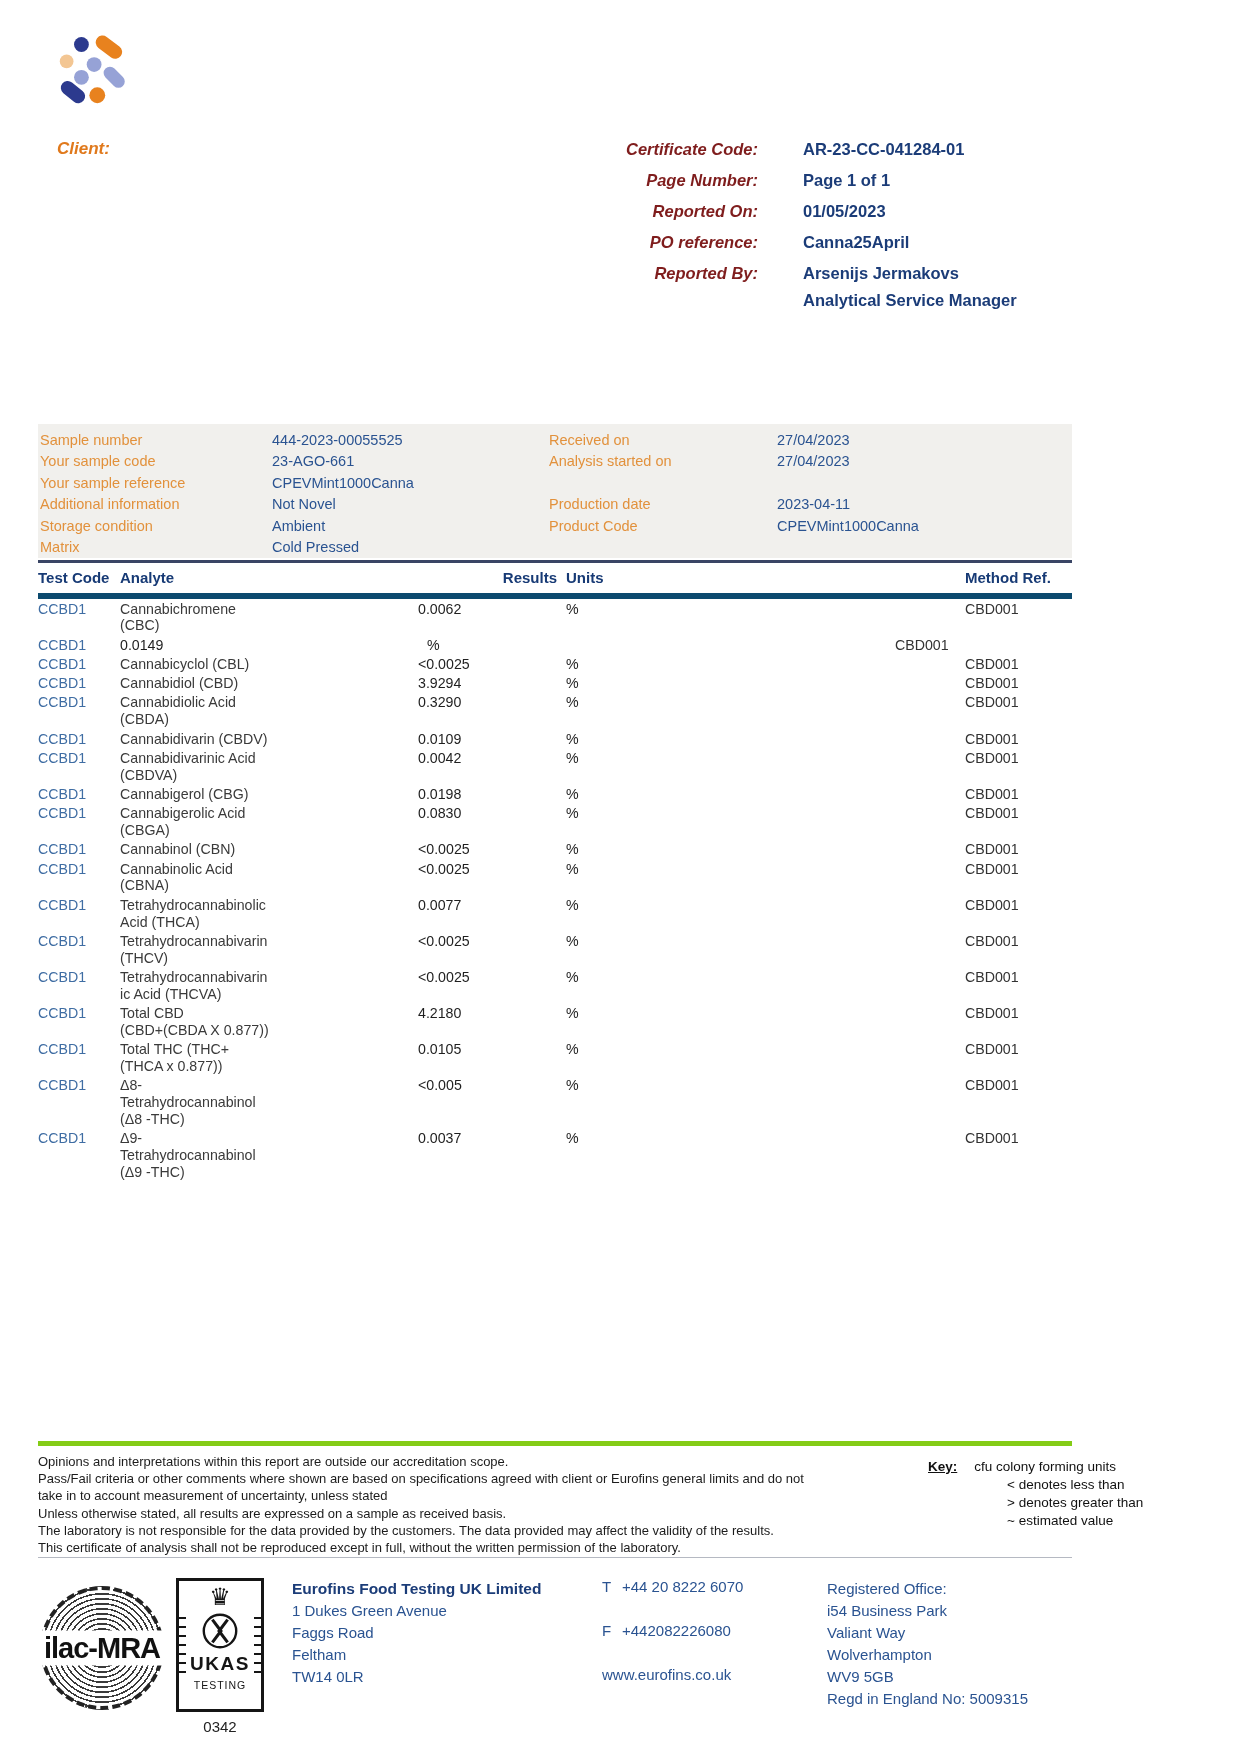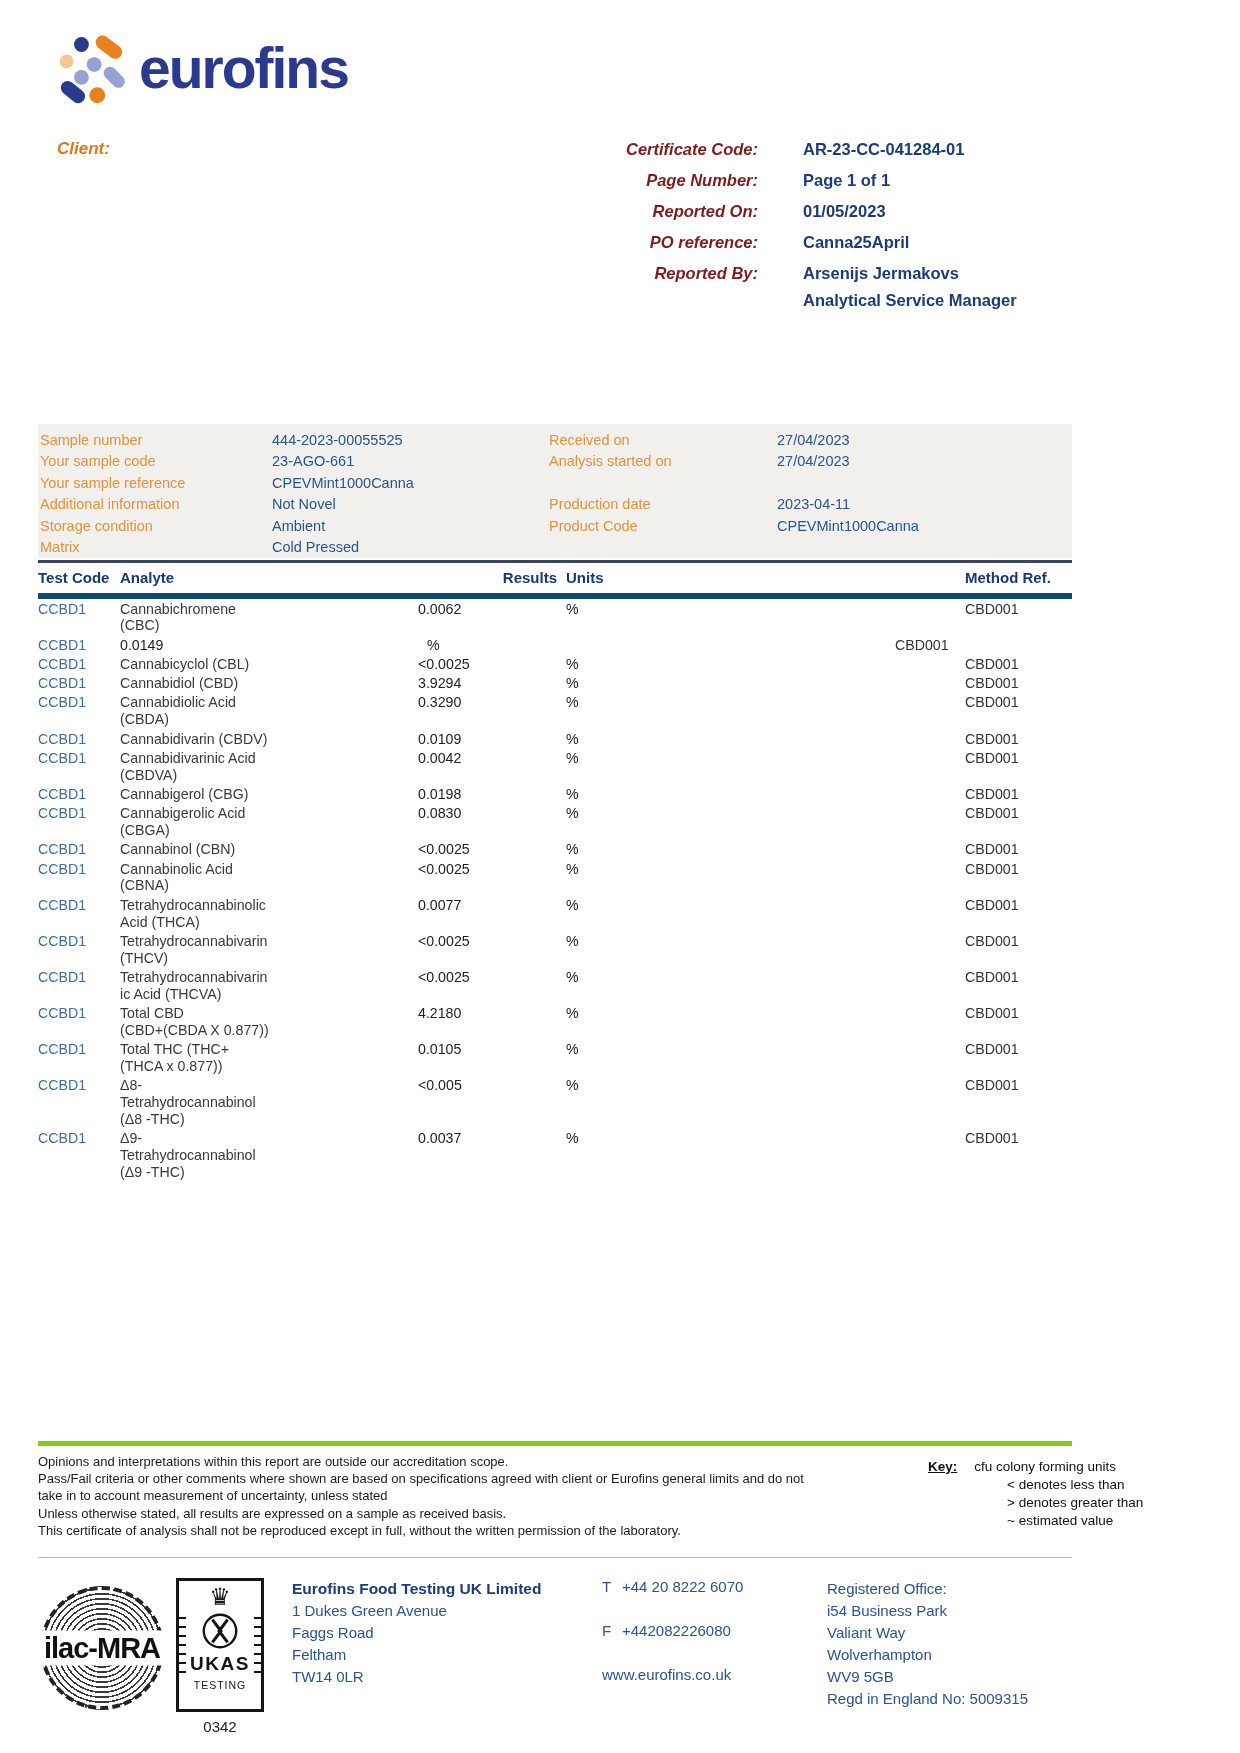--- a/index.html
+++ b/index.html
@@ -81,21 +81,20 @@
     <svg width="74" height="76" viewBox="0 0 70 70">
       <circle cx="25" cy="9" r="7" fill="#2c3a8e"></circle>
       <line x1="45" y1="7" x2="57" y2="16" stroke="#e8821e" stroke-width="13" stroke-linecap="round"></line>
       <circle cx="11" cy="25" r="6.5" fill="#f3c693"></circle>
       <circle cx="37" cy="28" r="7" fill="#96a2d6"></circle>
       <circle cx="25" cy="40" r="7" fill="#96a2d6"></circle>
       <line x1="52" y1="36" x2="60" y2="44" stroke="#96a2d6" stroke-width="12" stroke-linecap="round"></line>
       <line x1="12" y1="50" x2="22" y2="58" stroke="#2c3a8e" stroke-width="13" stroke-linecap="round"></line>
       <circle cx="40" cy="57" r="7.5" fill="#e8821e"></circle>
     </svg>
-    <span class="logo-text">eurofins</span>
   </div>
 
   <div class="client-label">Client:</div>
 
   <div class="cert-fields">
 
       <div class="cert-row">
         <div class="cert-label">Certificate Code:</div>
         <div>
           <div class="cert-value">AR-23-CC-041284-01</div>
@@ -355,20 +354,21 @@
     <div class="disc-lines">
 
         <div class="disc-line">Opinions and interpretations within this report are outside our accreditation scope.</div>
 
         <div class="disc-line">Pass/Fail criteria or other comments where shown are based on specifications agreed with client or Eurofins general limits and do not</div>
 
         <div class="disc-line">take in to account measurement of uncertainty, unless stated</div>
 
         <div class="disc-line">Unless otherwise stated, all results are expressed on a sample as received basis.</div>
 
+        <div class="disc-line">The laboratory is not responsible for the data provided by the customers. The data provided may affect the validity of the results.</div>
 
         <div class="disc-line">This certificate of analysis shall not be reproduced except in full, without the written permission of the laboratory.</div>
       </div>
     <div class="key">
       <div class="key-first">
         <span class="key-label">Key:</span><span class="key-cfu">cfu colony forming units</span>
       </div>
       <div class="key-items">
 
           <div class="key-item">&lt; denotes less than</div>

